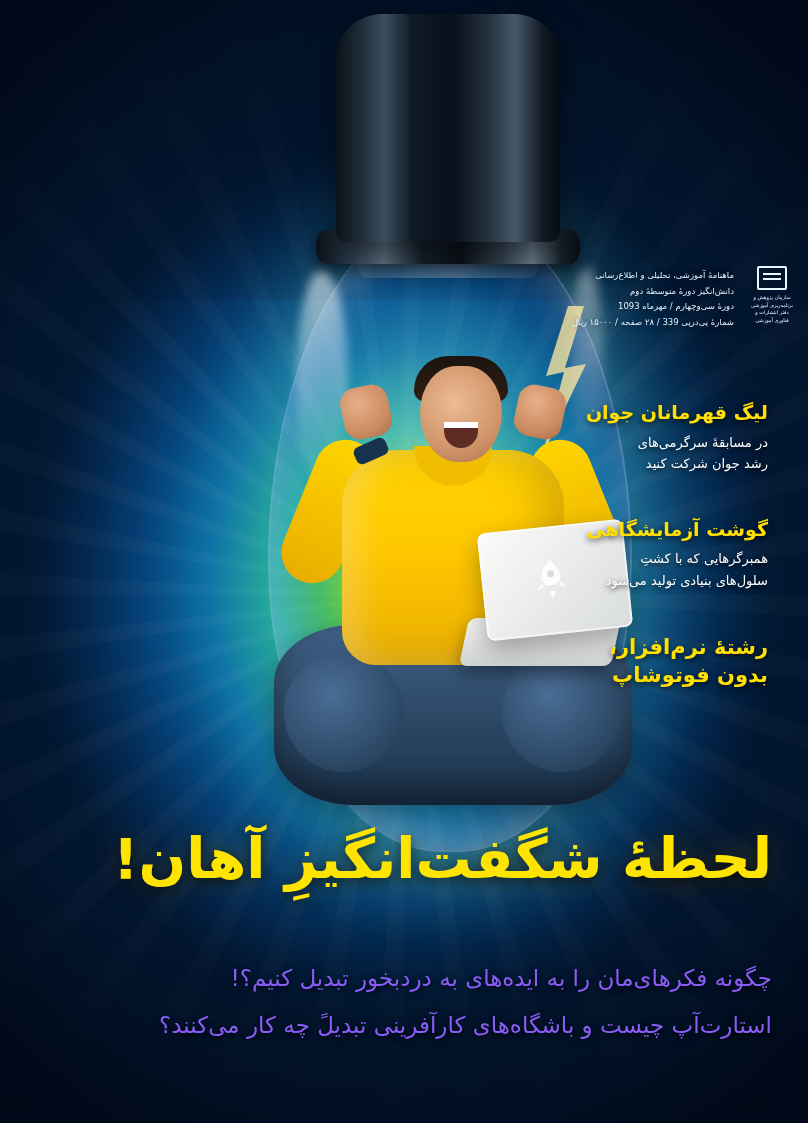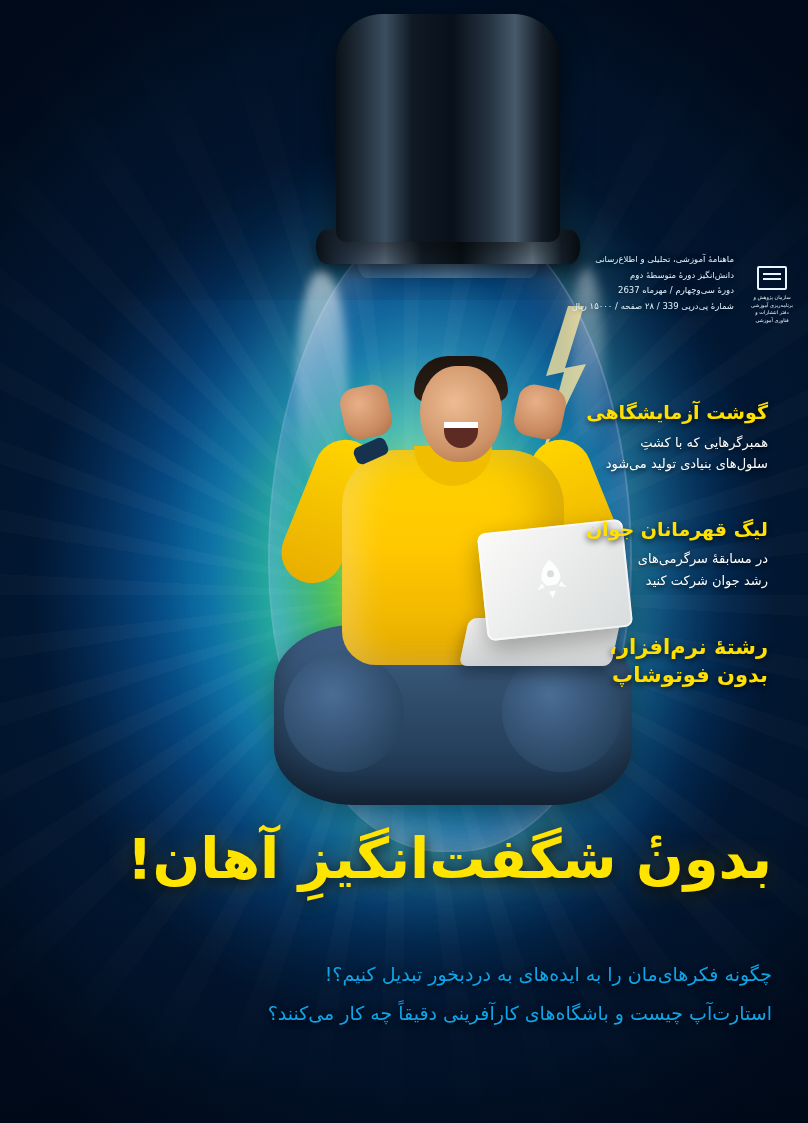--- a/index.html
+++ b/index.html
@@ -308,21 +308,21 @@
     color: #ffffff;
     text-shadow:
       0 0 10px rgba(180,235,255,0.95),
       0 0 26px rgba(90,190,255,0.85),
       0 0 52px rgba(40,140,240,0.6);
   }
 
   .imprint {
     position: absolute;
     right: 74px;
-    top: 252px;
+    top: 268px;
     width: 228px;
     color: #dff2ff;
     text-align: right;
     font-size: 8.5px;
     line-height: 1.85;
     text-shadow: 0 0 6px rgba(0,0,0,0.6);
   }
   .seal {
     position: absolute;
     right: 8px;
@@ -391,22 +391,22 @@
     color: #ffe400;
     text-shadow: 0 4px 14px rgba(0,0,0,0.7), 0 0 30px rgba(255,200,0,0.25);
   }
   .deck {
     position: absolute;
     right: 36px;
     left: 56px;
     top: 955px;
     text-align: right;
     direction: rtl;
-    color: #0ea5e9;
-    font-size: 19px;
+    color: #8b5cf6;
+    font-size: 23px;
     line-height: 2.05;
     text-shadow: 0 2px 7px rgba(0,0,0,0.8);
   }
 </style>
 </head>
 <body>
 
 <div class="page">
 
   <div class="bg-base"></div>
@@ -455,43 +455,43 @@
     <div class="seal-box"></div>
     <div>سازمان پژوهش و</div>
     <div>برنامه‌ریزی آموزشی</div>
     <div>دفتر انتشارات و</div>
     <div>فناوری آموزشی</div>
   </div>
 
   <div class="imprint">
     <div>ماهنامهٔ آموزشی، تحلیلی و اطلاع‌رسانی</div>
     <div>دانش‌انگیز دورهٔ متوسطهٔ دوم</div>
-    <div>دورهٔ سی‌وچهارم / مهرماه 2637</div>
+    <div>دورهٔ سی‌وچهارم / مهرماه 1093</div>
     <div>شمارهٔ پی‌درپی 339 / ۲۸ صفحه / ۱۵۰۰۰ ریال</div>
   </div>
 
   <div class="teasers">
+    <div class="teaser">
+      <div class="teaser-title">لیگ قهرمانان جوان</div>
+      <div class="teaser-body" style="white-space:pre-line">در مسابقهٔ سرگرمی‌های
+رشد جوان شرکت کنید</div>
+    </div>
     <div class="teaser">
       <div class="teaser-title">گوشت آزمایشگاهی</div>
       <div class="teaser-body" style="white-space:pre-line">همبرگرهایی که با کشتِ
 سلول‌های بنیادی تولید می‌شود</div>
     </div>
     <div class="teaser">
-      <div class="teaser-title">لیگ قهرمانان جوان</div>
-      <div class="teaser-body" style="white-space:pre-line">در مسابقهٔ سرگرمی‌های
-رشد جوان شرکت کنید</div>
-    </div>
-    <div class="teaser">
       <div class="teaser-title two-line" style="white-space:pre-line">رشتهٔ نرم‌افزار،
 بدون فوتوشاپ</div>
     </div>
   </div>
 
   <div class="headline">
-    <span>بدونٔ شگفت‌انگیزِ آهان!</span>
+    <span>لحظهٔ شگفت‌انگیزِ آهان!</span>
   </div>
 
   <div class="deck">
     <div>چگونه فکرهای‌مان را به ایده‌های به دردبخور تبدیل کنیم؟!</div>
-    <div>استارت‌آپ چیست و باشگاه‌های کارآفرینی دقیقاً چه کار می‌کنند؟</div>
+    <div>استارت‌آپ چیست و باشگاه‌های کارآفرینی تبدیلً چه کار می‌کنند؟</div>
   </div>
 
 </div>
 
 </body></html>

